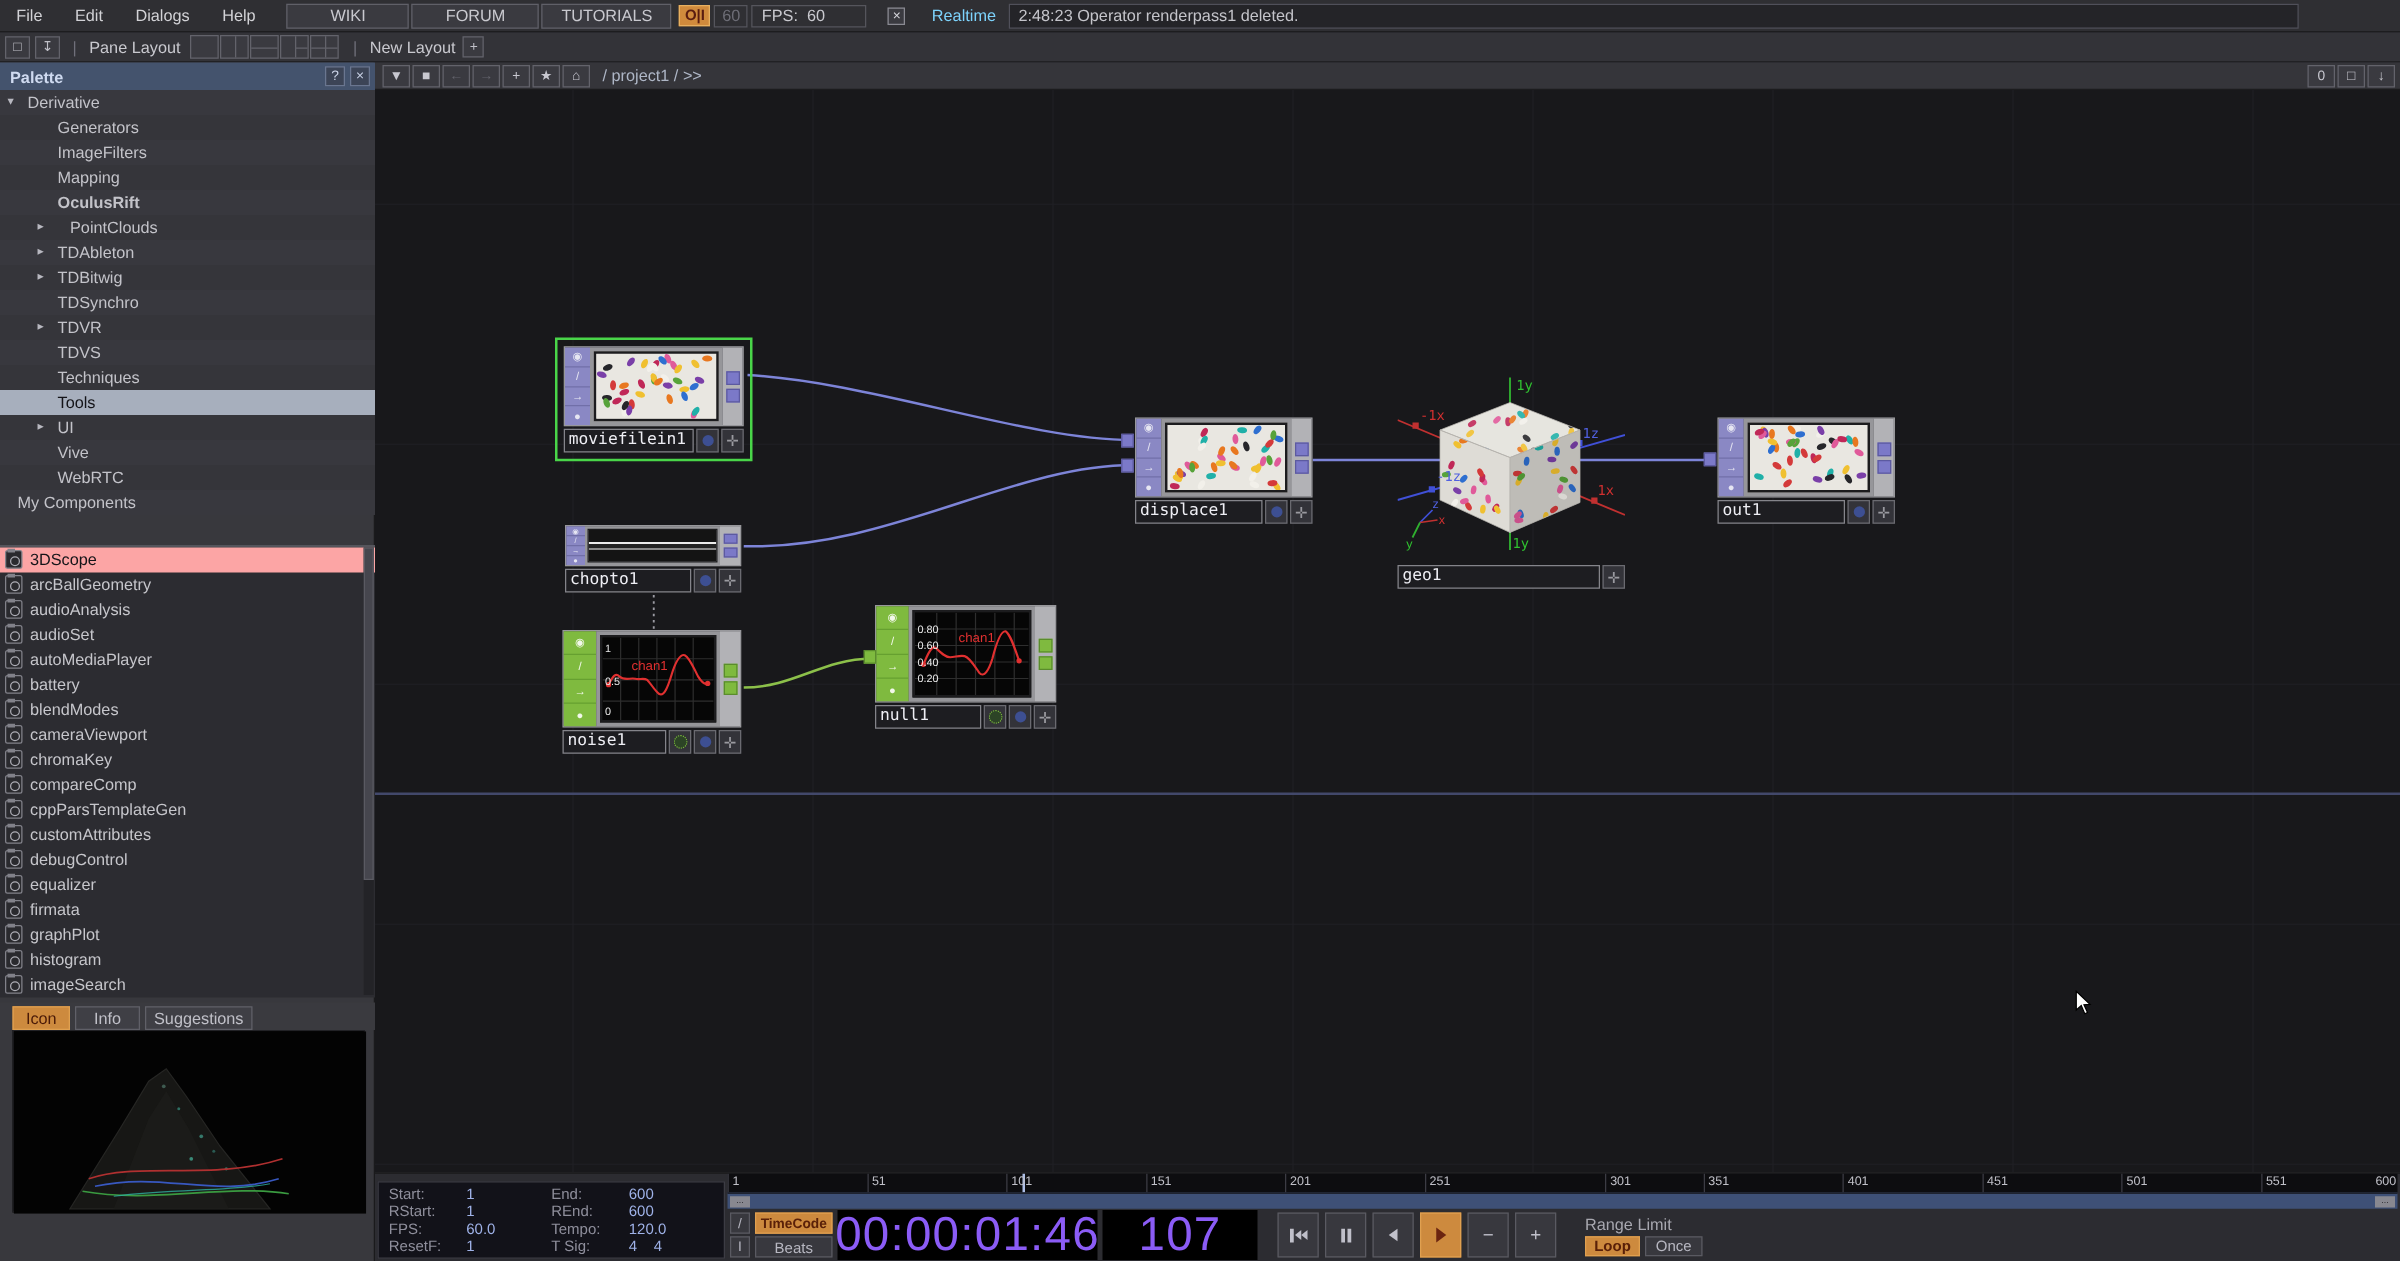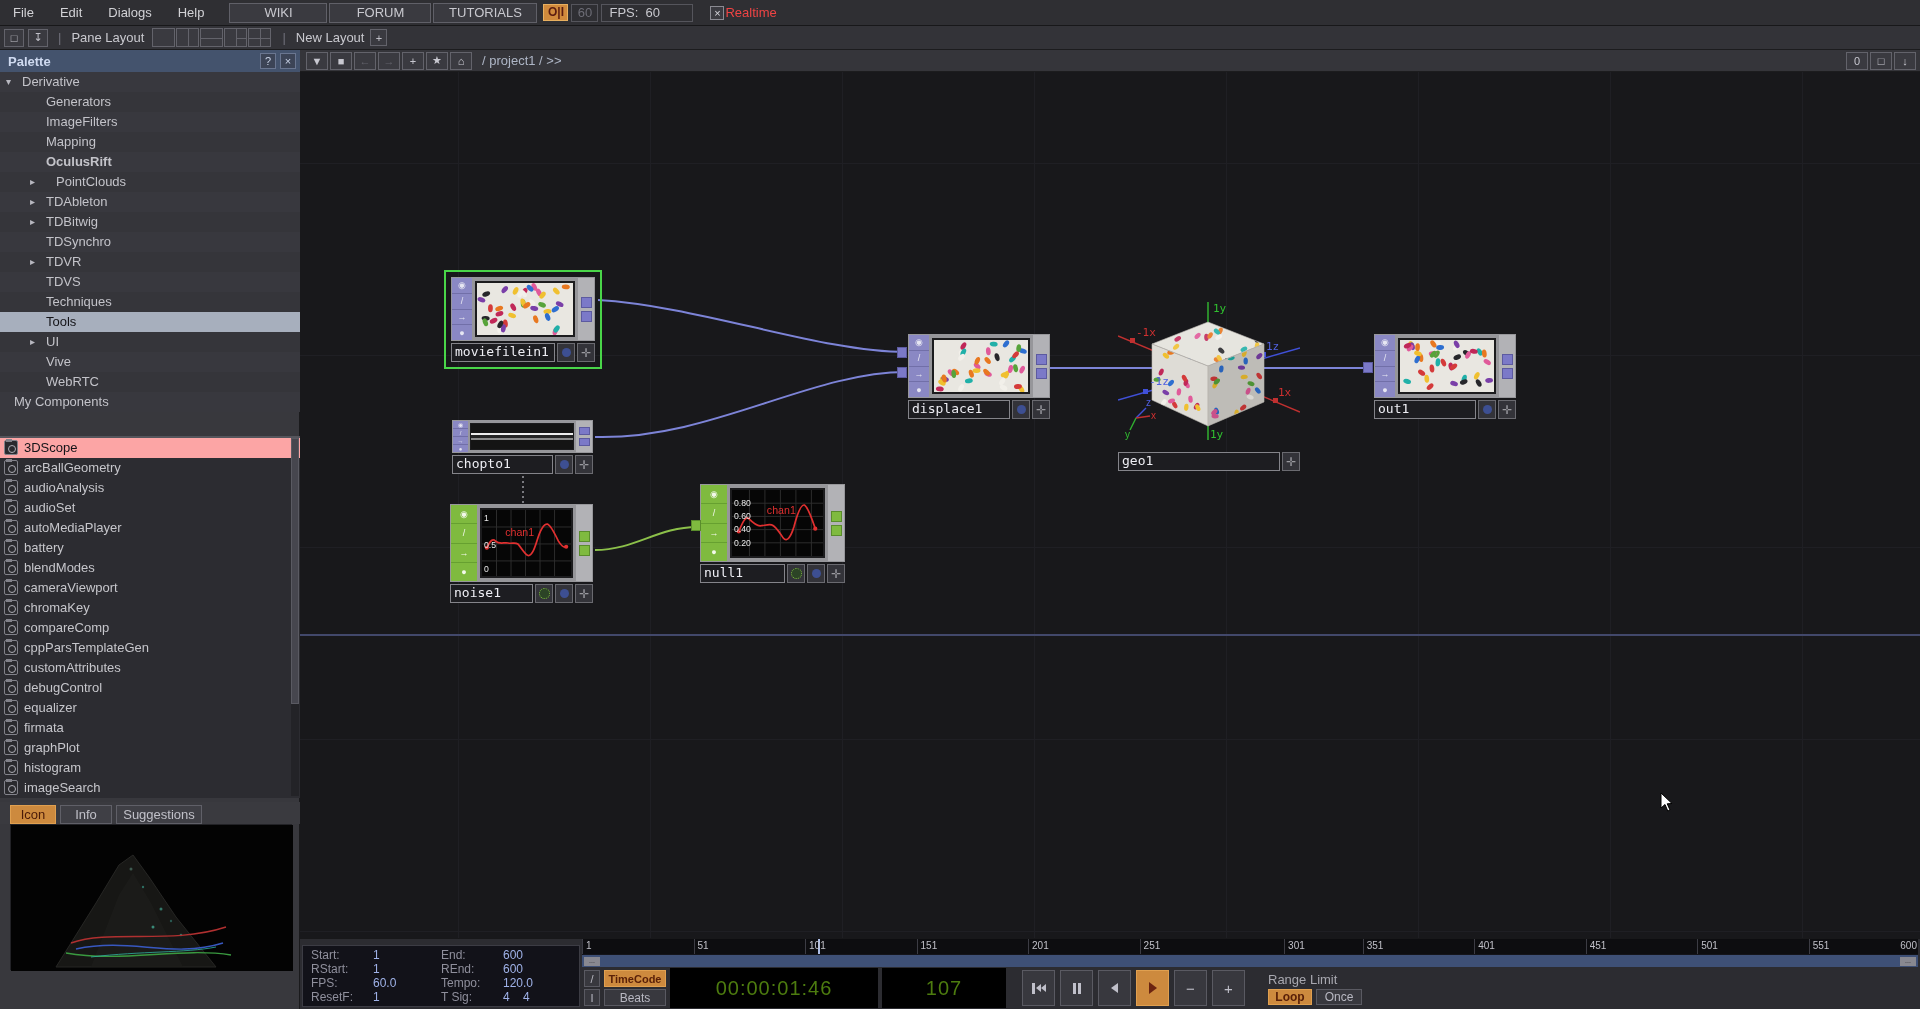--- a/index.html
+++ b/index.html
@@ -18,21 +18,21 @@
   #btn-tutorials { width:104px; }
   #oi-badge { margin-left:4px; width:25px; height:17px; line-height:15px; text-align:center;
     background:#d08a3c; border:1px solid #e8b060; color:#5a1c10; font-weight:bold; font-size:12px; }
   #rate-box { margin-left:3px; width:27px; height:18px; line-height:16px; text-align:center;
     border:1px solid #55555c; color:#6d6d76; }
   #fps-box { margin-left:3px; width:92px; height:18px; line-height:16px; padding-left:7px;
     border:1px solid #55555c; color:#c9c9cf; white-space:pre; }
   #realtime-wrap { display:flex; align-items:center; margin-left:17px; }
   #realtime-check { width:14px; height:14px; border:1px solid #8a8a92; background:#3a3a40;
     color:#d8d8de; font-size:11px; line-height:12px; text-align:center; }
-  #realtime-label { margin-left:1px; color:#ef4444; }
+  #realtime-label { margin-left:21px; color:#7dd3fc; }
   #status-msg { margin-left:10px; width:1032px; height:20px; line-height:18px; background:#242428;
     border:1px solid #50505a; color:#c4c4ca; padding-left:7px; }
 
   
   #panebar { position:absolute; left:0; top:26px; width:1920px; height:24px; background:#333338;
     border-bottom:1px solid #1c1c1e; display:flex; align-items:center; }
   .sq-btn { width:20px; height:18px; border:1px solid #63636b; background:#3a3a40; color:#c0c0c8;
     font-size:11px; display:flex; align-items:center; justify-content:center; margin-left:4px; }
   .vdiv { color:#70707a; margin:0 10px; }
   #pane-layout-label, #new-layout-label { color:#c9c9cf; }
@@ -138,22 +138,22 @@
   .range-grip { position:absolute; top:2px; width:16px; height:9px; background:#888890; color:#2a2a2e;
     font-size:7px; line-height:8px; text-align:center; }
   #grip-l { left:2px; } #grip-r { right:2px; }
   .tl-btn { position:absolute; border:1px solid #5a5a62; background:#38383e; color:#b8b8c2;
     display:flex; align-items:center; justify-content:center; font-size:11px; }
   .tl-btn.orange { background:#cd8a3e; border-color:#e0a050; color:#5a2008; font-weight:bold; }
   #btn-slash { left:284px; top:31px; width:16px; height:17px; }
   #btn-ibar  { left:284px; top:50px; width:16px; height:17px; }
   #btn-timecode { left:304px; top:31px; width:62px; height:17px; font-size:11px; }
   #btn-beats    { left:304px; top:50px; width:62px; height:17px; font-size:12px; }
-  .blackdisp { position:absolute; top:29px; height:40px; background:#000; color:#4d7c0f;
-    display:flex; align-items:center; justify-content:center; font-size:20px; letter-spacing:1px; }
+  .blackdisp { position:absolute; top:29px; height:40px; background:#000; color:#8b5cf6;
+    display:flex; align-items:center; justify-content:center; font-size:38px; letter-spacing:1px; }
   #disp-timecode { left:370px; width:208px; }
   #disp-frame { left:582px; width:124px; }
   #transport { position:absolute; left:722px; top:31px; display:flex; gap:5px; }
   .t-btn { width:33px; height:36px; border:1px solid #5a5a62; background:#38383e; color:#c0c0ca;
     display:flex; align-items:center; justify-content:center; font-size:15px; }
   .t-btn.active { background:#cd8a3e; border-color:#e0a050; color:#6b2410; }
   .t-btn i { display:block; font-style:normal; }
   .bar { width:3px; height:11px; background:currentColor; margin:0 1px; }
   .tri-l { width:0; height:0; border-right:7px solid currentColor; border-top:5px solid transparent; border-bottom:5px solid transparent; margin:0 1px; }
   .tri-r { width:0; height:0; border-left:8px solid currentColor; border-top:6px solid transparent; border-bottom:6px solid transparent; }
@@ -179,20 +179,21 @@
     <div class="link-btn" id="btn-wiki">WIKI</div>
     <div class="link-btn" id="btn-forum">FORUM</div>
     <div class="link-btn" id="btn-tutorials">TUTORIALS</div>
     <div id="oi-badge">O|I</div>
     <div id="rate-box">60</div>
     <div id="fps-box">FPS:  60</div>
     <div id="realtime-wrap">
       <span id="realtime-check">×</span>
       <span id="realtime-label">Realtime</span>
     </div>
+    <div id="status-msg">2:48:23 Operator renderpass1 deleted.</div>
   </div>
 
   <div id="panebar">
     <div class="sq-btn">□</div>
     <div class="sq-btn">↧</div>
     <span class="vdiv">|</span>
     <span id="pane-layout-label">Pane Layout</span>
     <div id="presets">
         <div class="preset-btn"></div>
         <div class="preset-btn">

